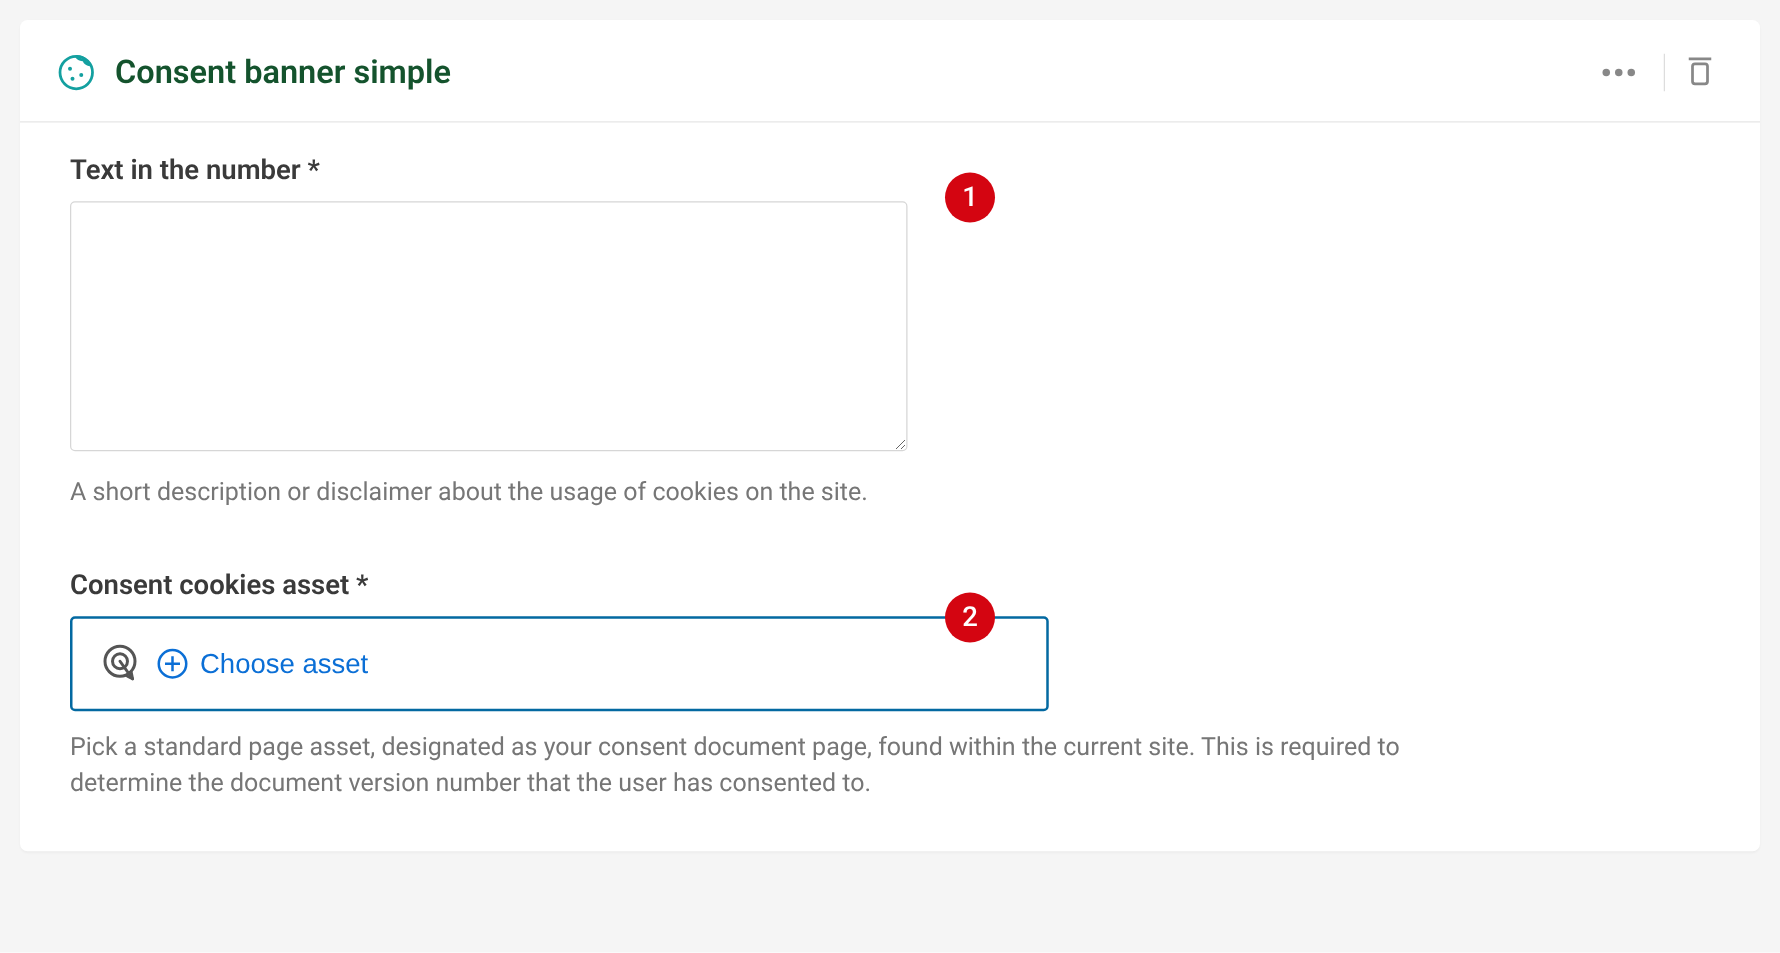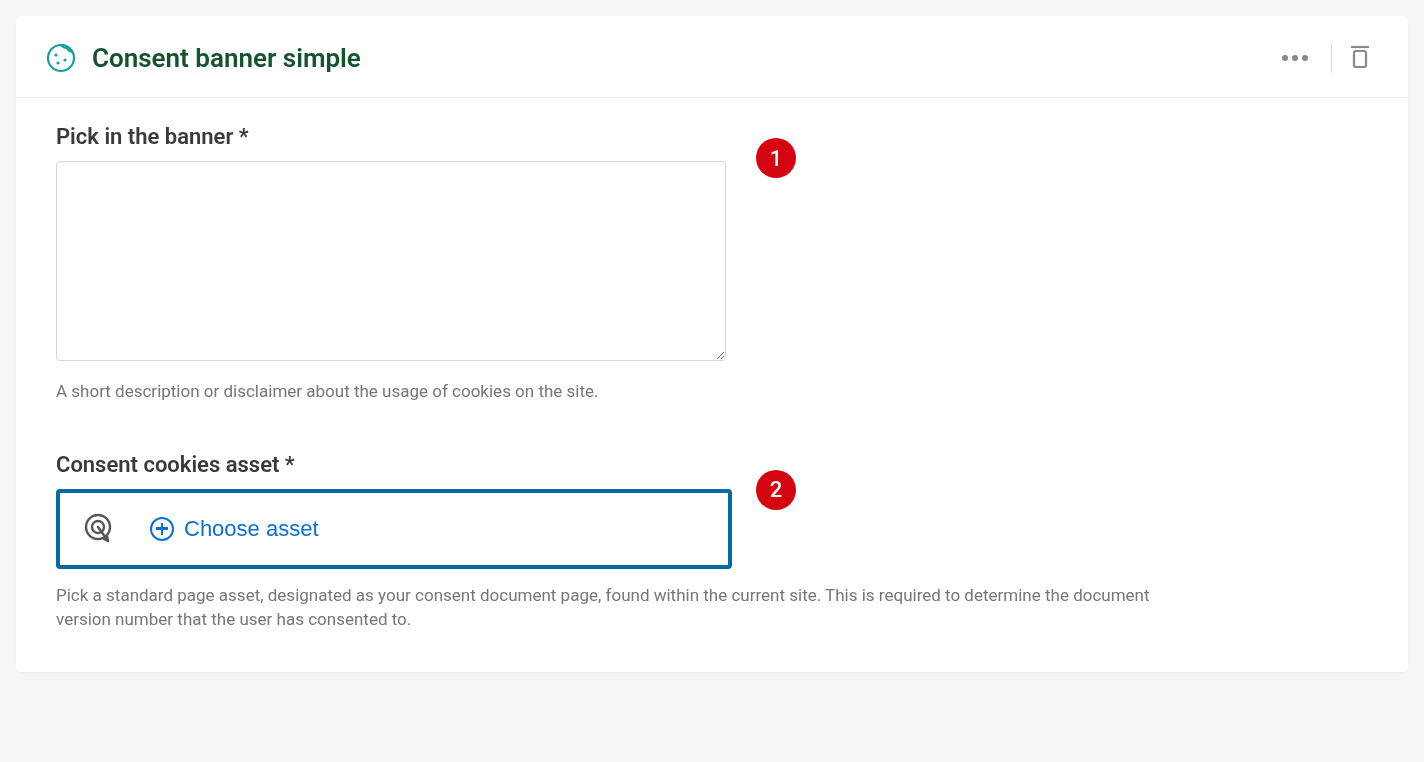--- a/index.html
+++ b/index.html
@@ -89,35 +89,35 @@
     height: 200px;
     border: 1px solid #d6d6d6;
     border-radius: 4px;
     padding: 12px;
     font-size: 16px;
     font-family: inherit;
     resize: both;
     background: #fff;
   }
   .help-text {
-    font-size: 17px;
+    font-size: 20px;
     color: #767676;
     margin-top: 14px;
     line-height: 1.45;
     max-width: 1100px;
   }
   .asset-picker {
-    width: 676px;
+    width: 783px;
     max-width: 100%;
-    border: 4px solid #0369a1;
+    border: 2px solid #0369a1;
     border-radius: 4px;
     padding: 18px 20px;
     display: flex;
     align-items: center;
-    gap: 34px;
+    gap: 12px;
     background: #fff;
   }
   .target-icon {
     width: 36px;
     height: 36px;
     color: #666;
     display: flex;
     align-items: center;
     justify-content: center;
   }
@@ -203,21 +203,21 @@
           </svg>
         </span>
       </button>
     </div>
   </div>
 
   <div class="card-body">
 
     <div class="field">
       <div class="badge badge-1">1</div>
-      <label class="field-label">Pick in the banner *</label>
+      <label class="field-label">Text in the number *</label>
       <textarea class="textarea" style=""></textarea>
       <p class="help-text">A short description or disclaimer about the usage of cookies on the site.</p>
     </div>
 
     <div class="field">
       <div class="badge badge-2">2</div>
       <label class="field-label">Consent cookies asset *</label>
       <div class="asset-picker">
         <span class="target-icon">
           <svg width="36" height="36" viewBox="0 0 36 36" fill="none" stroke="#555" stroke-width="2.4">

